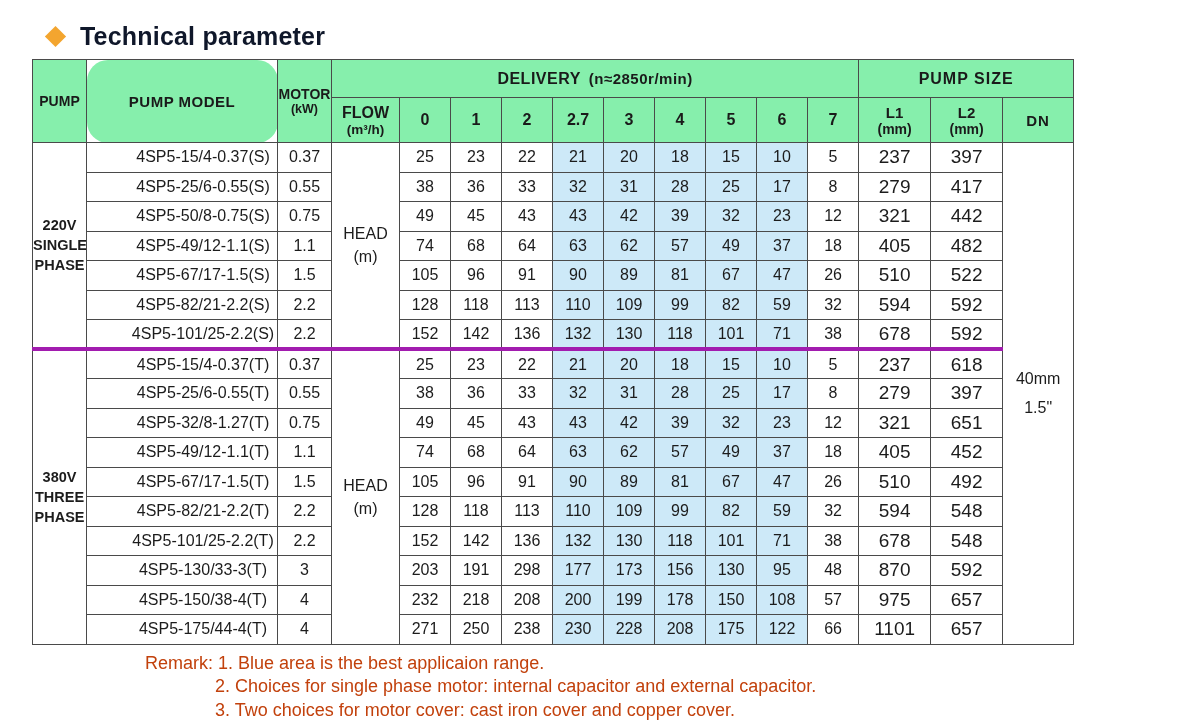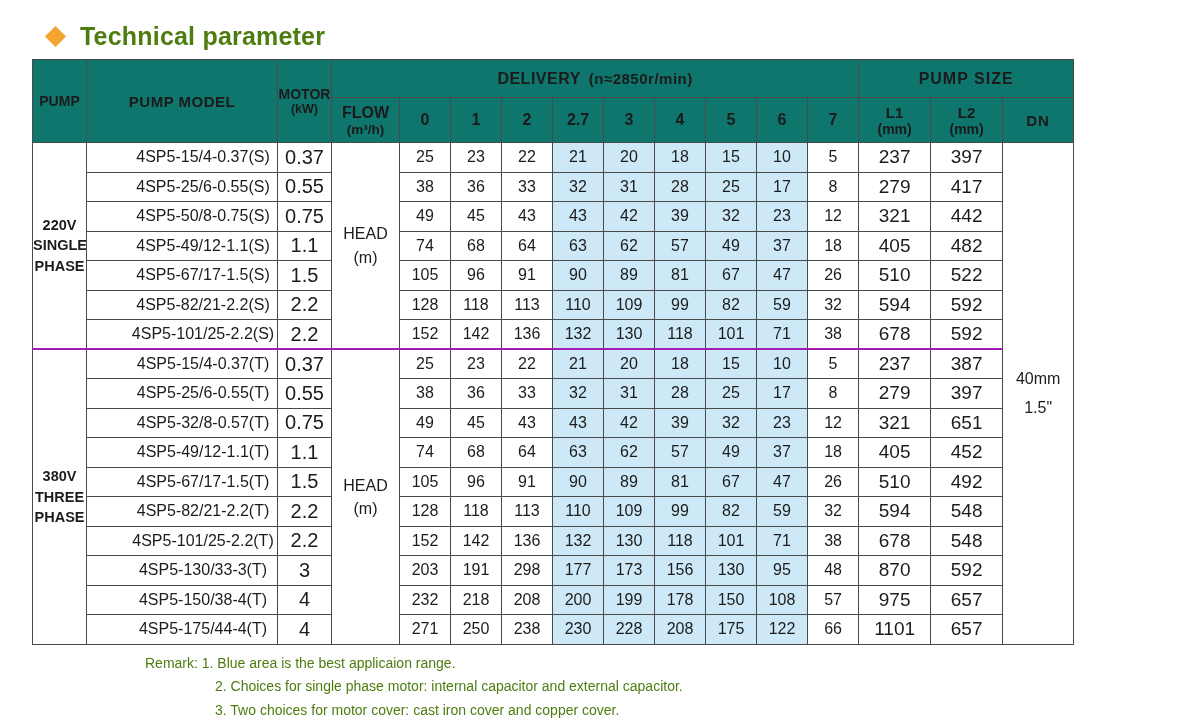--- a/index.html
+++ b/index.html
@@ -1,52 +1,52 @@
 <!DOCTYPE html>
 <html><head>
 <meta charset="utf-8">
 <style>
   html,body{margin:0;padding:0;background:#fff;width:1200px;height:724px;overflow:hidden;
             font-family:"Liberation Sans",sans-serif;color:#1c1c1c;}
   .title-row{display:flex;align-items:center;margin:22px 0 8px 48px;}
   .diamond{width:15px;height:15px;background:#f3a52f;transform:rotate(45deg);margin-right:17px;flex:0 0 auto;}
-  .page-title{font-size:25px;font-weight:bold;color:#4d7c0f;letter-spacing:0.2px;}
+  .page-title{font-size:25px;font-weight:bold;color:#0f172a;letter-spacing:0.2px;}
 
   table{border-collapse:collapse;table-layout:fixed;margin-left:32px;width:1041px;}
   th,td{border:1px solid #4a4a4a;text-align:center;vertical-align:middle;padding:0;overflow:hidden;}
-  thead th{background:#0f766e;font-weight:bold;color:#1a1a1a;}
+  thead th{background:#86efac;font-weight:bold;color:#1a1a1a;}
   tr.hrow1{height:38px;}
   tr.hrow2{height:45px;}
   tbody tr{height:29.5px;}
   tbody td{font-size:16px;background:#fff;}
   .sub{display:block;font-weight:bold;}
   .th-power{font-size:14px;}
-  .th-model{font-size:15px;letter-spacing:0.5px;}
+  .th-model{font-size:15px;letter-spacing:0.5px;border-radius:21px;}
   .th-motor{font-size:14px;}
   .th-motor .sub{font-size:12.5px;}
   .th-delivery{font-size:16px;letter-spacing:0.5px;}
   .th-delivery .dspeed{font-size:15px;margin-left:8px;}
   .th-pumpsize{font-size:16px;letter-spacing:1px;}
   .th-flow{font-size:16px;}
   .th-flow .sub{font-size:13.5px;font-weight:bold;}
   .th-num{font-size:16px;}
   .th-l{font-size:15px;}
   .th-l .sub{font-size:14px;}
   .th-dn{font-size:15px;letter-spacing:1px;}
   .power-cell{font-size:14.5px;line-height:1.4;font-weight:bold;}
   .model-cell{font-size:16px;padding-left:42px;}
-  .motor-cell{font-size:20px;}
+  .motor-cell{font-size:16px;}
   .head-cell{font-size:16px;line-height:1.45;}
   .num-cell{font-size:16px;}
   .hl{background:#cde9f8;}
   .size-cell{font-size:19px;}
   .dn-cell{font-size:16px;line-height:1.85;}
-  tr.section-start td{border-top:2px solid #a21caf;}
-
-  .remarks{margin:7px 0 0 145px;font-size:14px;line-height:23.5px;color:#4d7c0f;}
+  tr.section-start td{border-top:4px solid #a21caf;}
+
+  .remarks{margin:7px 0 0 145px;font-size:18px;line-height:23.5px;color:#c2410c;}
   .remark-line{white-space:pre;}
   .remark-indent{padding-left:70px;}
 </style>
 </head>
 <body>
 
 <div class="title-row">
   <span class="diamond"></span>
   <span class="page-title">Technical parameter</span>
 </div>
@@ -211,39 +211,39 @@
         <td class="num-cell">25</td>
         <td class="num-cell">23</td>
         <td class="num-cell">22</td>
         <td class="num-cell hl">21</td>
         <td class="num-cell hl">20</td>
         <td class="num-cell hl">18</td>
         <td class="num-cell hl">15</td>
         <td class="num-cell hl">10</td>
         <td class="num-cell">5</td>
         <td class="size-cell">237</td>
-        <td class="size-cell">387</td>
+        <td class="size-cell">618</td>
       </tr>
       <tr>
         <td class="model-cell">4SP5-25/6-0.55(T)</td>
         <td class="motor-cell">0.55</td>
         <td class="num-cell">38</td>
         <td class="num-cell">36</td>
         <td class="num-cell">33</td>
         <td class="num-cell hl">32</td>
         <td class="num-cell hl">31</td>
         <td class="num-cell hl">28</td>
         <td class="num-cell hl">25</td>
         <td class="num-cell hl">17</td>
         <td class="num-cell">8</td>
         <td class="size-cell">279</td>
         <td class="size-cell">397</td>
       </tr>
       <tr>
-        <td class="model-cell">4SP5-32/8-0.57(T)</td>
+        <td class="model-cell">4SP5-32/8-1.27(T)</td>
         <td class="motor-cell">0.75</td>
         <td class="num-cell">49</td>
         <td class="num-cell">45</td>
         <td class="num-cell">43</td>
         <td class="num-cell hl">43</td>
         <td class="num-cell hl">42</td>
         <td class="num-cell hl">39</td>
         <td class="num-cell hl">32</td>
         <td class="num-cell hl">23</td>
         <td class="num-cell">12</td>

